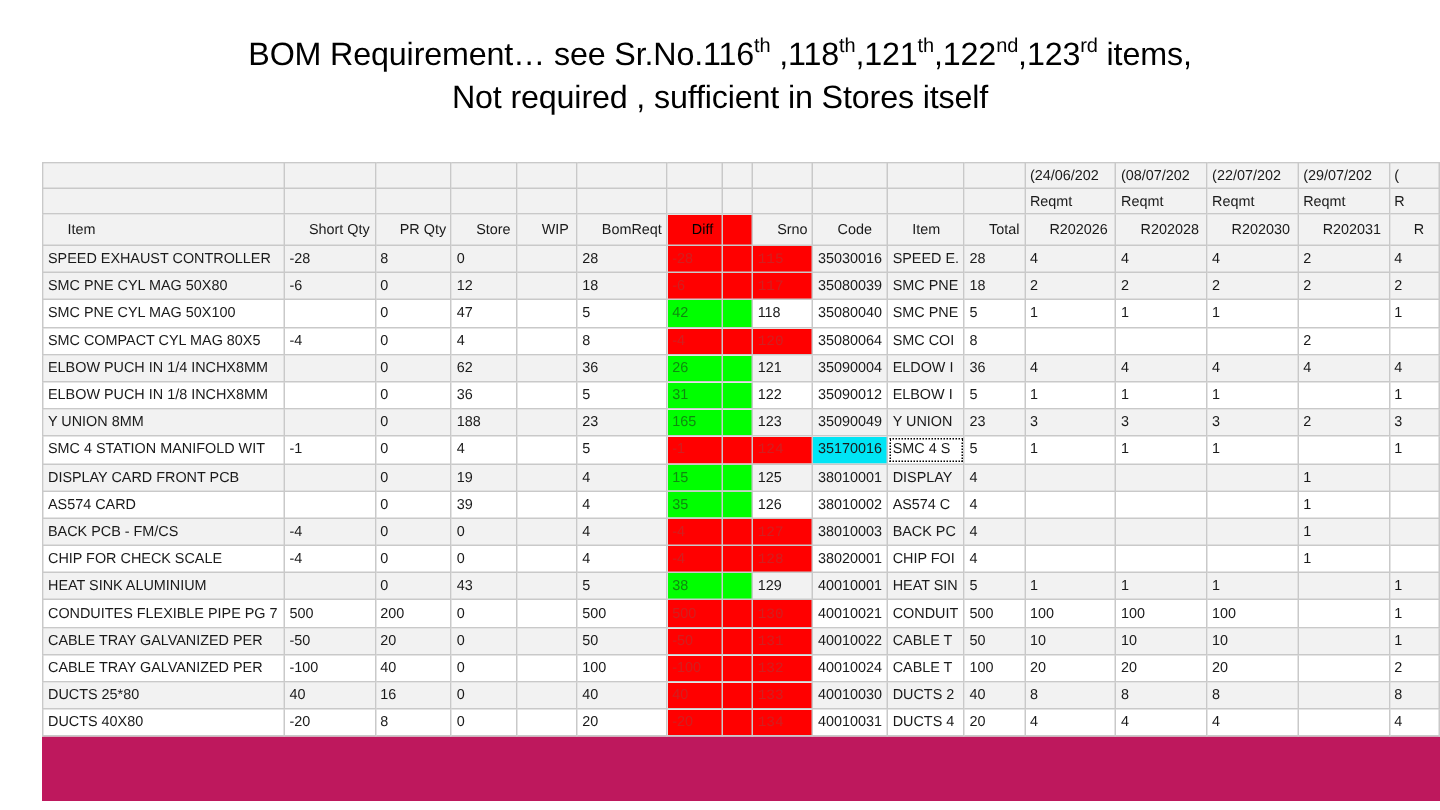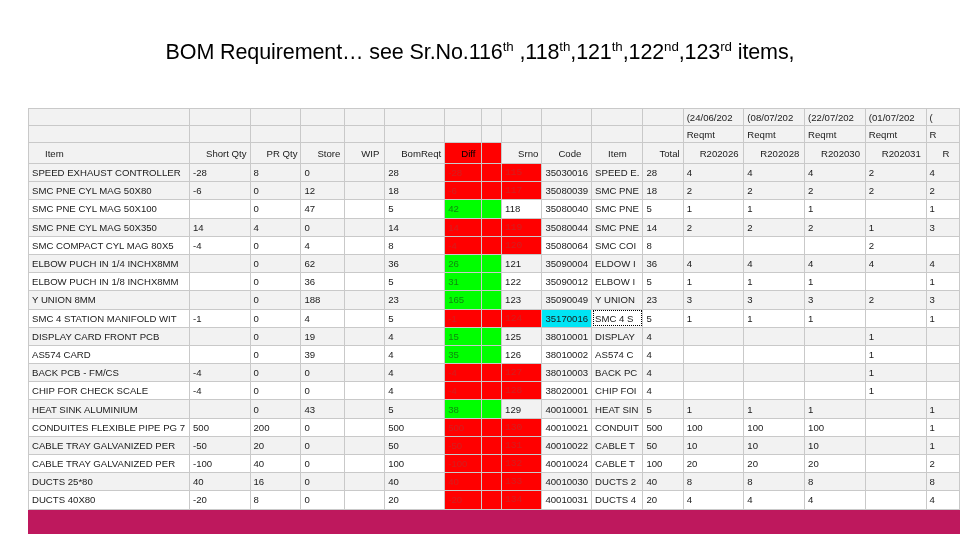--- a/index.html
+++ b/index.html
@@ -12,21 +12,21 @@
   }
   body {
     font-family: "Liberation Sans", sans-serif;
     -webkit-font-smoothing: none;
   }
 
   
   #slide-title {
     width: 890px;
     margin: 0 auto;
-    padding-top: 38px;
+    padding-top: 22px;
     text-align: center;
     font-size: 21.5px;
     line-height: 1.34;
     color: #000000;
     font-weight: 400;
     letter-spacing: -0.1px;
   }
   #slide-title .ord {
     font-size: 0.62em;
     vertical-align: super;
@@ -103,20 +103,21 @@
   }
   td.num { text-align: left; }
   .hdr-lbl td { color: #1a1a1a; }
   td.diff-hdr { background: #ff0000 !important; color: #000; }
 </style>
 </head>
 <body>
 
 <div id="slide-title">
   <span>BOM Requirement… see Sr.No.116</span><span class="ord">th</span><span> ,118</span><span class="ord">th</span><span>,121</span><span class="ord">th</span><span>,122</span><span class="ord">nd</span><span>,123</span><span class="ord">rd</span><span> items,</span>
+  <span class="title-line2">Not required , sufficient in Stores itself</span>
 </div>
 
 <div id="sheet-wrap">
   <table class="sheet">
     <colgroup>
       <col class="c-item">
         <col class="c-num">
         <col class="c-num">
         <col class="c-num">
       <col class="c-wip">
@@ -143,21 +144,21 @@
           <td class="blank-cell"></td>
           <td class="blank-cell"></td>
           <td class="blank-cell"></td>
           <td class="blank-cell"></td>
           <td class="blank-cell"></td>
           <td class="blank-cell"></td>
           <td class="blank-cell"></td>
           <td>(24/06/202</td>
           <td>(08/07/202</td>
           <td>(22/07/202</td>
-          <td>(01/07/202</td>
+          <td>(29/07/202</td>
           <td>(</td>
         </tr>
         <tr class="hdr-mid">
           <td class="blank-cell"></td>
           <td class="blank-cell"></td>
           <td class="blank-cell"></td>
           <td class="blank-cell"></td>
           <td class="blank-cell"></td>
           <td class="blank-cell"></td>
           <td class="blank-cell"></td>
@@ -241,39 +242,20 @@
           <td>118</td>
           <td>35080040</td>
           <td>SMC PNE</td>
           <td class="num">5</td>
           <td class="num">1</td>
           <td class="num">1</td>
           <td class="num">1</td>
           <td class="num"></td>
           <td class="num">1</td>
         </tr>
-        <tr class="band-a">
-          <td>SMC PNE CYL MAG 50X350</td>
-          <td class="num">14</td>
-          <td class="num">4</td>
-          <td class="num">0</td>
-          <td class="num"></td>
-          <td class="num">14</td>
-          <td class="num red">14</td>
-          <td class="flag-red"></td>
-          <td class="srno-red">119</td>
-          <td>35080044</td>
-          <td>SMC PNE</td>
-          <td class="num">14</td>
-          <td class="num">2</td>
-          <td class="num">2</td>
-          <td class="num">2</td>
-          <td class="num">1</td>
-          <td class="num">3</td>
-        </tr>
         <tr class="band-b">
           <td>SMC COMPACT CYL MAG 80X5</td>
           <td class="num">-4</td>
           <td class="num">0</td>
           <td class="num">4</td>
           <td class="num"></td>
           <td class="num">8</td>
           <td class="num red">-4</td>
           <td class="flag-red"></td>
           <td class="srno-red">120</td>

